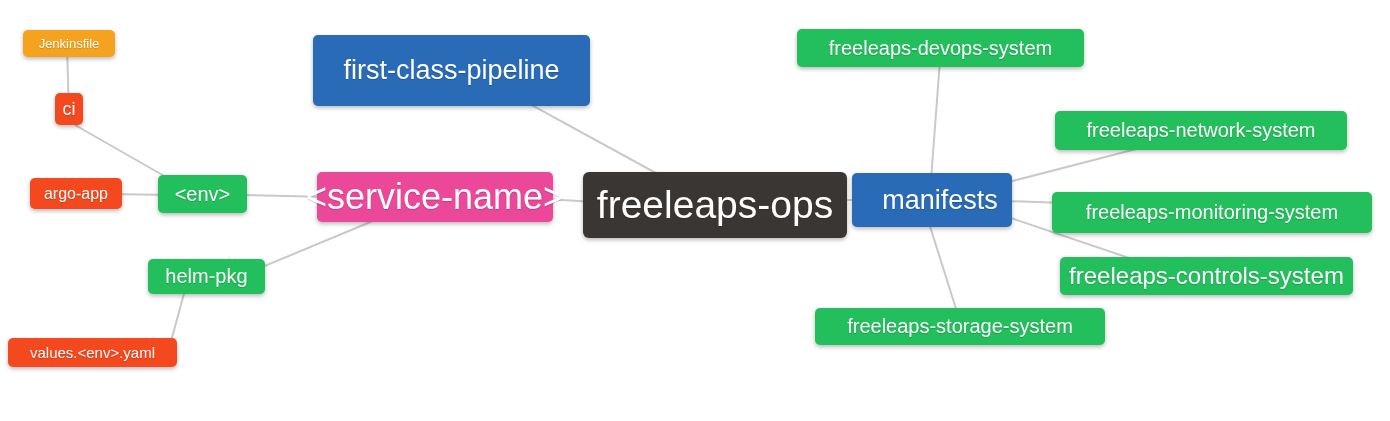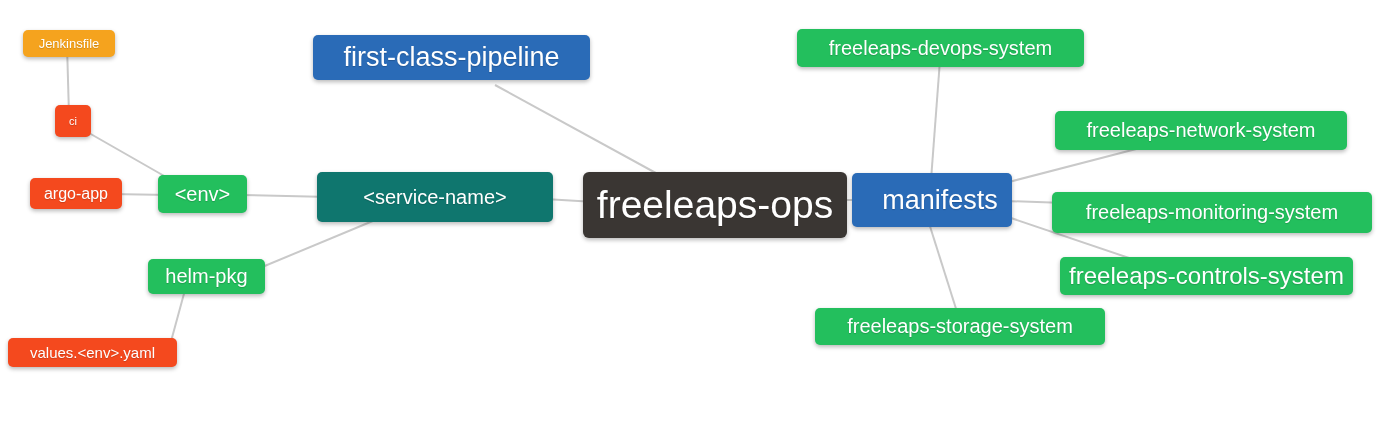--- a/index.html
+++ b/index.html
@@ -44,33 +44,33 @@
     <line x1="838" y1="200" x2="860" y2="200"></line>
     <line x1="940" y1="60" x2="931" y2="180"></line>
     <line x1="1005" y1="183" x2="1140" y2="148"></line>
     <line x1="1005" y1="201" x2="1065" y2="203"></line>
     <line x1="1005" y1="216" x2="1135" y2="260"></line>
     <line x1="928" y1="220" x2="958" y2="315"></line>
   </svg>
 
   <div class="node" style="left: 23px; top: 30px; width: 92px; height: 27px; font-size: 13px; background: rgb(245, 163, 30);">Jenkinsfile</div>
 
-  <div class="node" style="left: 55px; top: 105px; width: 36px; height: 32px; font-size: 11px; background: rgb(244, 73, 30);">ci</div>
+  <div class="node" style="left: 55px; top: 93px; width: 28px; height: 32px; font-size: 18px; background: rgb(244, 73, 30);">ci</div>
 
   <div class="node" style="left: 30px; top: 178px; width: 92px; height: 31px; font-size: 16px; background: rgb(244, 73, 30);">argo-app</div>
 
   <div class="node" style="left: 158px; top: 175px; width: 89px; height: 38px; font-size: 20px; background: rgb(35, 191, 93);">&lt;env&gt;</div>
 
   <div class="node" style="left: 148px; top: 259px; width: 117px; height: 35px; font-size: 20px; background: rgb(35, 191, 93);">helm-pkg</div>
 
   <div class="node" style="left: 8px; top: 338px; width: 169px; height: 29px; font-size: 15px; background: rgb(244, 73, 30);">values.&lt;env&gt;.yaml</div>
 
-  <div class="node" style="left: 313px; top: 35px; width: 277px; height: 45px; font-size: 27px; background: rgb(42, 107, 183);">first-class-pipeline</div>
+  <div class="node" style="left: 313px; top: 35px; width: 277px; height: 71px; font-size: 27px; background: rgb(42, 107, 183);">first-class-pipeline</div>
 
-  <div class="node" style="left: 317px; top: 172px; width: 236px; height: 50px; font-size: 20px; background: #0f766e; text-align: center;">&lt;service-name&gt;</div>
+  <div class="node" style="left: 317px; top: 172px; width: 236px; height: 50px; font-size: 36px; background: #ec4899; text-align: center;">&lt;service-name&gt;</div>
 
   <div class="node" style="left: 583px; top: 172px; width: 264px; height: 66px; font-size: 39px; border-radius: 6px; background: rgb(58, 54, 51);">freeleaps-ops</div>
 
   <div class="node" style="left: 852px; top: 173px; width: 160px; height: 54px; font-size: 27px; background: rgb(42, 107, 183); padding-left: 16px;">manifests</div>
 
   <div class="node" style="left: 797px; top: 29px; width: 287px; height: 38px; font-size: 20px; background: rgb(35, 191, 93);">freeleaps-devops-system</div>
 
   <div class="node" style="left: 1055px; top: 111px; width: 292px; height: 39px; font-size: 20px; background: rgb(35, 191, 93);">freeleaps-network-system</div>
 
   <div class="node" style="left: 1052px; top: 192px; width: 320px; height: 41px; font-size: 20px; background: rgb(35, 191, 93);">freeleaps-monitoring-system</div>

